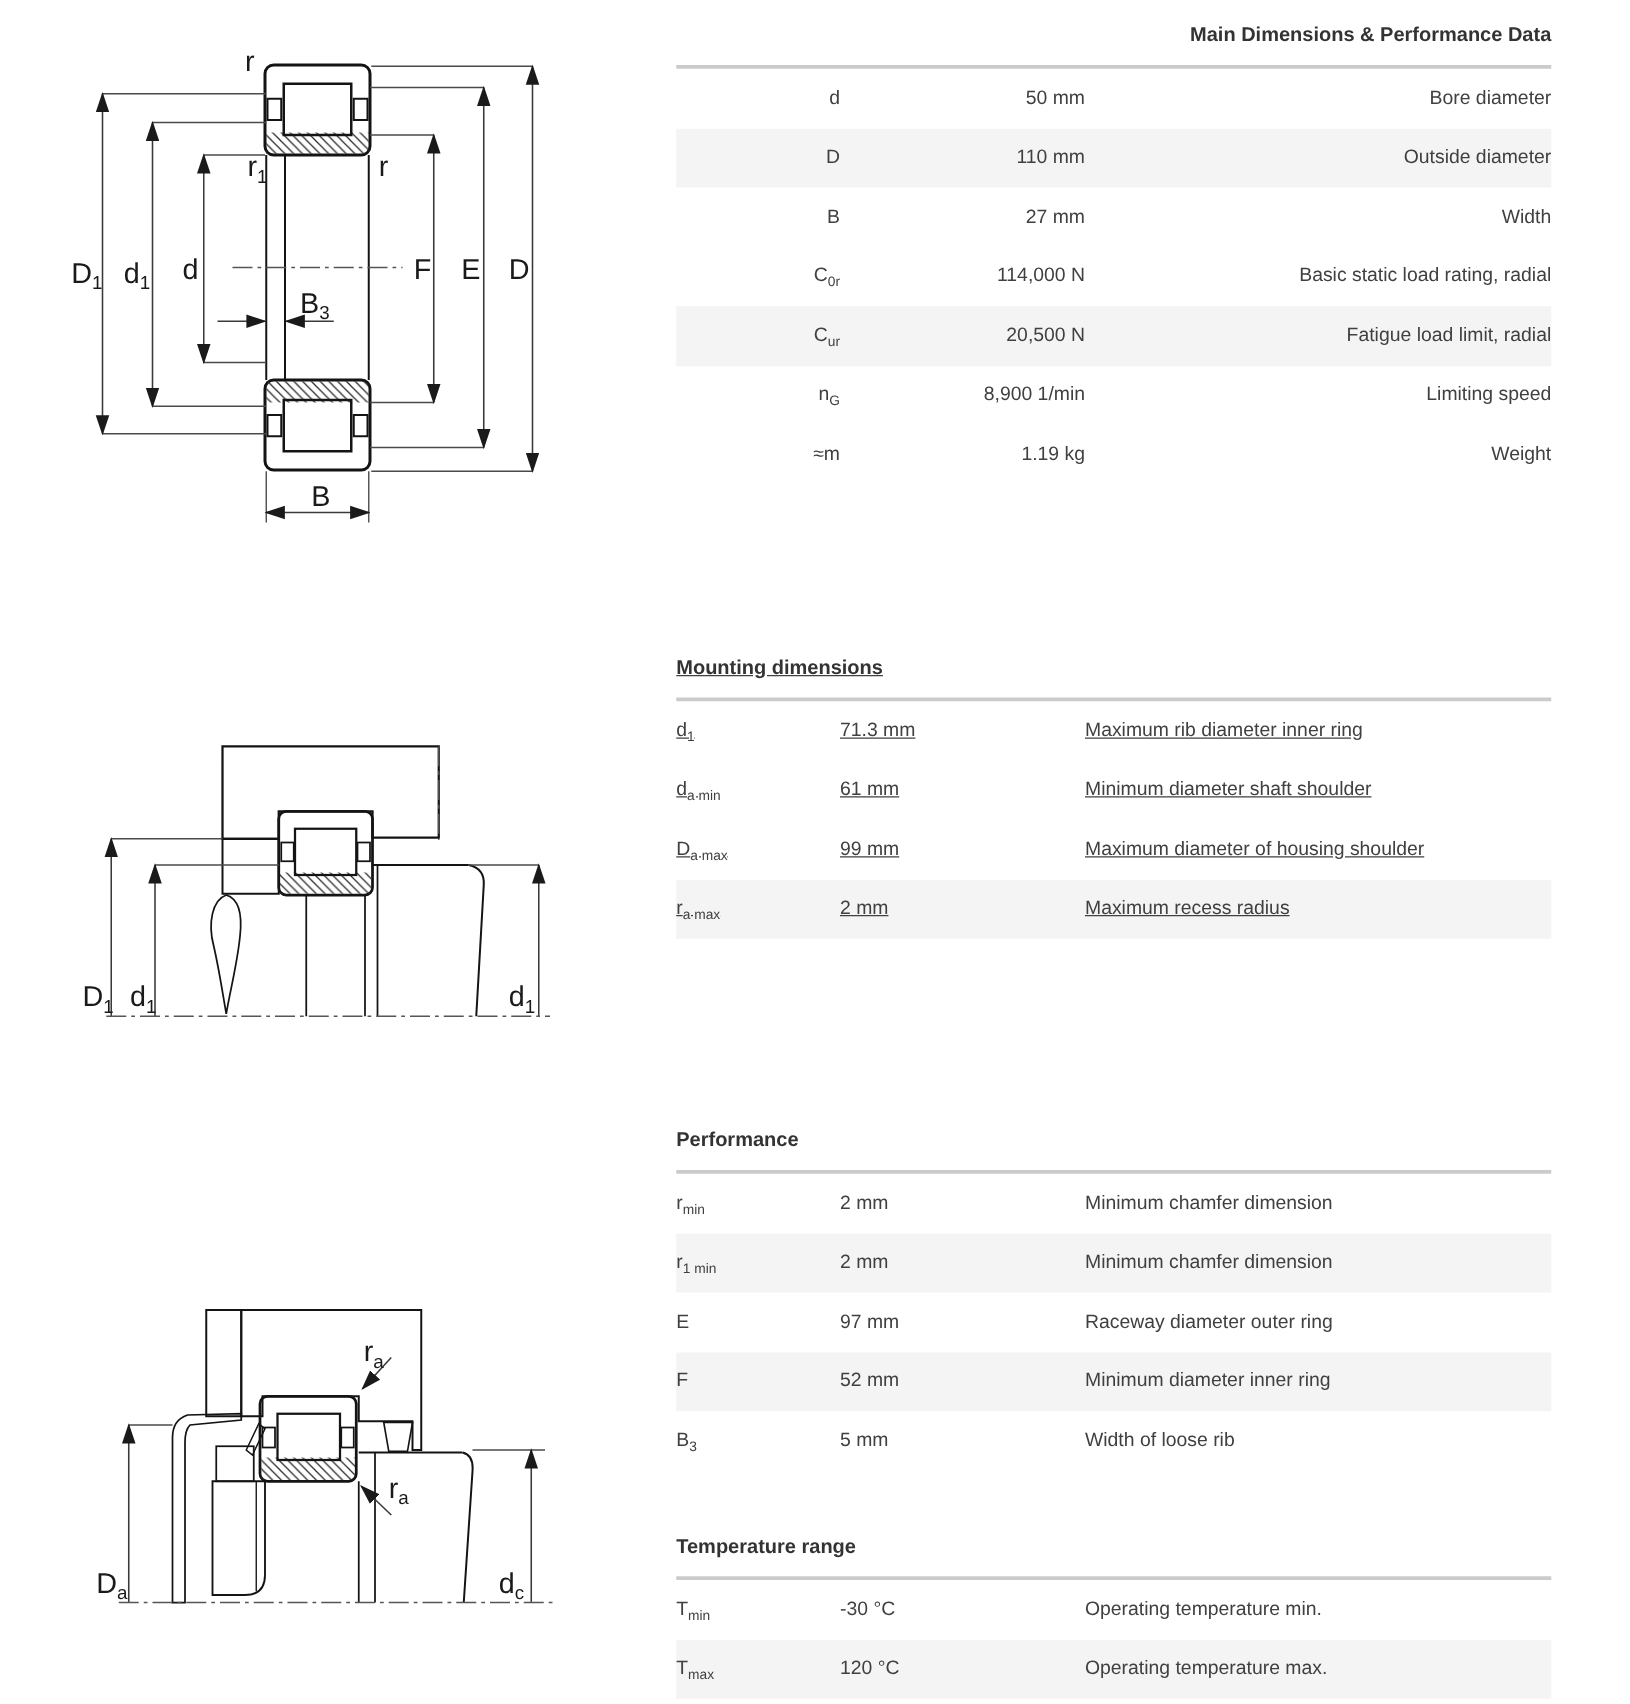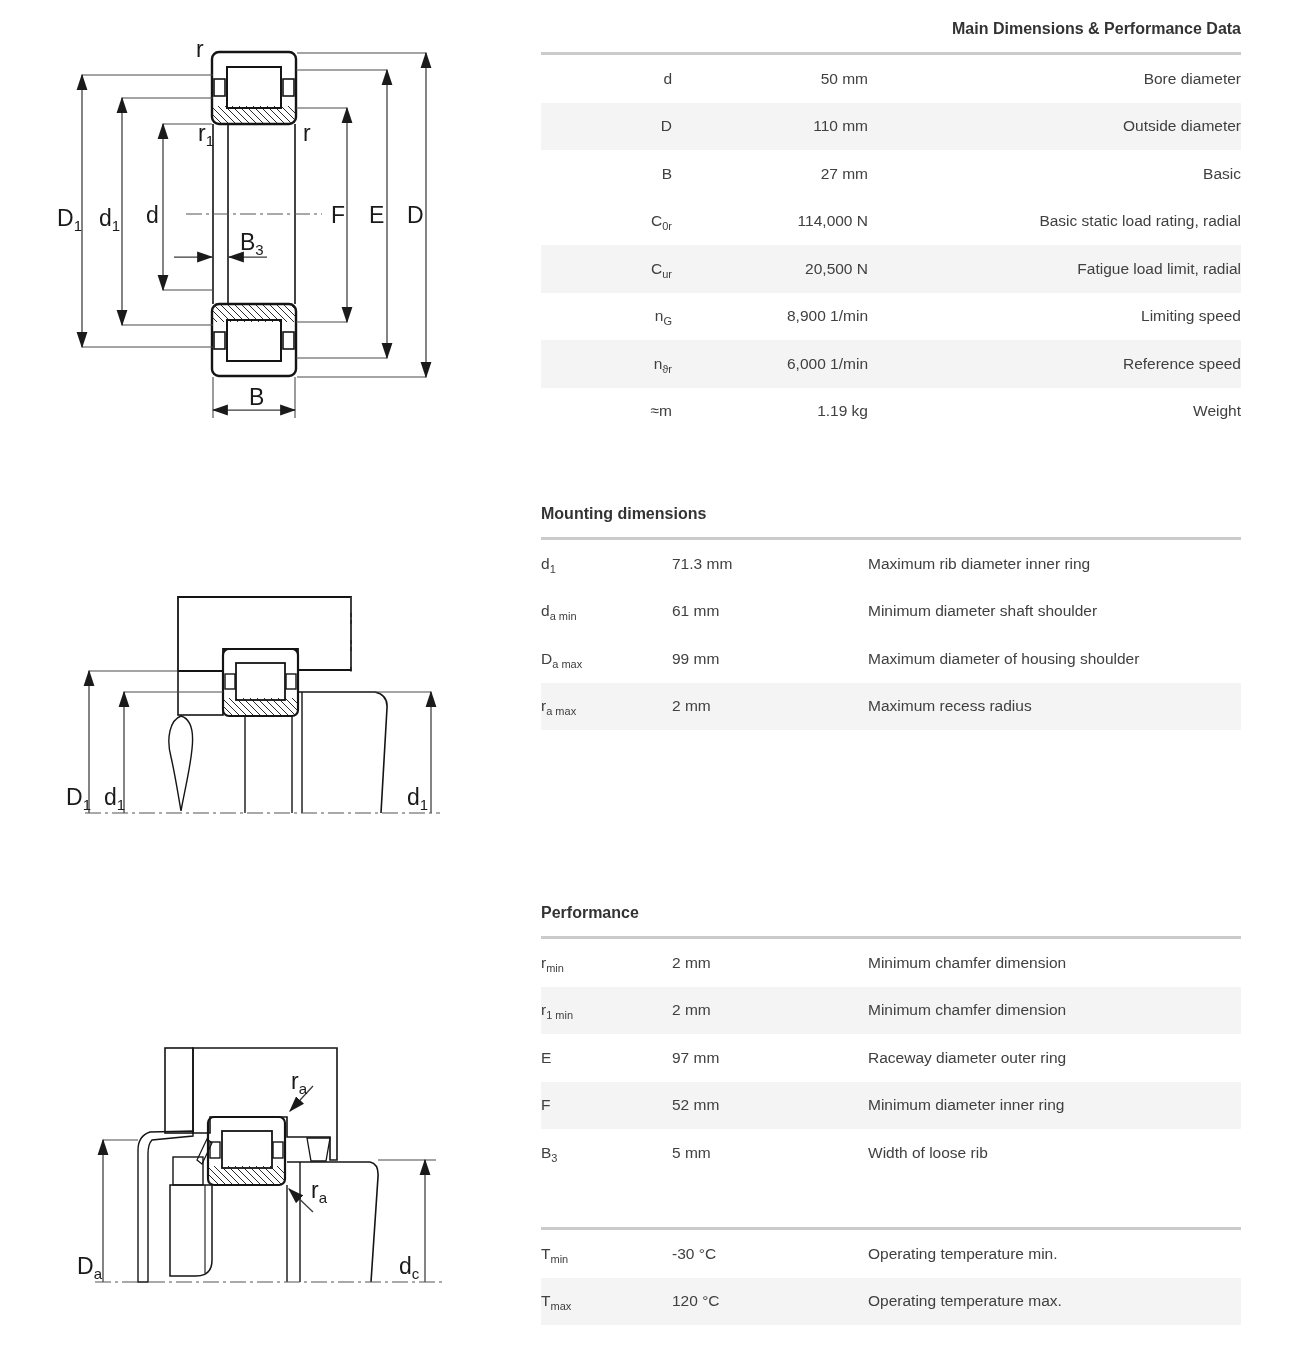--- a/index.html
+++ b/index.html
@@ -4,21 +4,21 @@
 <style>
   html,body{margin:0;padding:0;background:#ffffff;}
   body{width:1304px;height:1363px;position:relative;overflow:hidden;
        font-family:"Liberation Sans",sans-serif;color:#404040;}
   .drawing{position:absolute;left:0;}
   #dwg1{top:0;}
   #dwg2{top:540px;}
   #dwg3{top:1030px;}
   .tables{position:absolute;left:541px;top:0;width:700px;}
   .section{position:absolute;left:0;width:700px;}
-  #sec0{top:18px;text-align:right;} #sec1{top:503px;} #sec2{top:902px;} #sec3{top:1227px;}
+  #sec0{top:18px;text-align:right;} #sec1{top:524px;text-decoration:underline;} #sec2{top:902px;} #sec3{top:1227px;}
   .sec-title{font-size:16px;line-height:22px;font-weight:bold;color:#333333;margin:0 0 12px 0;}
   .sec-rule{height:3px;background:#cbcbcb;}
   .trow{display:flex;align-items:center;height:47.5px;font-size:15.5px;color:#404040;}
   .trow.alt{background:#f4f4f4;}
   .c-sym{width:131px;flex:0 0 131px;}
   .c-val{width:196px;flex:0 0 196px;}
   .c-desc{flex:1;}
   sub.subscript{font-size:11px;line-height:0;}
   
   .part{stroke:#141414;fill:none;}
@@ -198,41 +198,36 @@
     <span class="c-desc"><span>Bore diameter</span></span>
   </div>
         <div class="trow alt">
     <span class="c-sym"><span>D</span><sub class="subscript"></sub></span>
     <span class="c-val"><span>110 mm</span></span>
     <span class="c-desc"><span>Outside diameter</span></span>
   </div>
         <div class="trow">
     <span class="c-sym"><span>B</span><sub class="subscript"></sub></span>
     <span class="c-val"><span>27 mm</span></span>
-    <span class="c-desc"><span>Basic</span></span>
+    <span class="c-desc"><span>Width</span></span>
   </div>
         <div class="trow">
     <span class="c-sym"><span>C</span><sub class="subscript">0r</sub></span>
     <span class="c-val"><span>114,000 N</span></span>
     <span class="c-desc"><span>Basic static load rating, radial</span></span>
   </div>
         <div class="trow alt">
     <span class="c-sym"><span>C</span><sub class="subscript">ur</sub></span>
     <span class="c-val"><span>20,500 N</span></span>
     <span class="c-desc"><span>Fatigue load limit, radial</span></span>
   </div>
         <div class="trow">
     <span class="c-sym"><span>n</span><sub class="subscript">G</sub></span>
     <span class="c-val"><span>8,900 1/min</span></span>
     <span class="c-desc"><span>Limiting speed</span></span>
-  </div>
-        <div class="trow alt">
-    <span class="c-sym"><span>n</span><sub class="subscript">ϑr</sub></span>
-    <span class="c-val"><span>6,000 1/min</span></span>
-    <span class="c-desc"><span>Reference speed</span></span>
   </div>
         <div class="trow">
     <span class="c-sym"><span>≈m</span><sub class="subscript"></sub></span>
     <span class="c-val"><span>1.19 kg</span></span>
     <span class="c-desc"><span>Weight</span></span>
   </div>
       </div>
   </div>
   <div class="section" id="sec1">
     <h2 class="sec-title">Mounting dimensions</h2>
@@ -285,20 +280,21 @@
     <span class="c-desc"><span>Minimum diameter inner ring</span></span>
   </div>
         <div class="trow">
     <span class="c-sym"><span>B</span><sub class="subscript">3</sub></span>
     <span class="c-val"><span>5 mm</span></span>
     <span class="c-desc"><span>Width of loose rib</span></span>
   </div>
       </div>
   </div>
   <div class="section" id="sec3">
+    <h2 class="sec-title">Temperature range</h2>
     <div class="sec-rule"></div>
     <div>
         <div class="trow">
     <span class="c-sym"><span>T</span><sub class="subscript">min</sub></span>
     <span class="c-val"><span>-30 °C</span></span>
     <span class="c-desc"><span>Operating temperature min.</span></span>
   </div>
         <div class="trow alt">
     <span class="c-sym"><span>T</span><sub class="subscript">max</sub></span>
     <span class="c-val"><span>120 °C</span></span>

